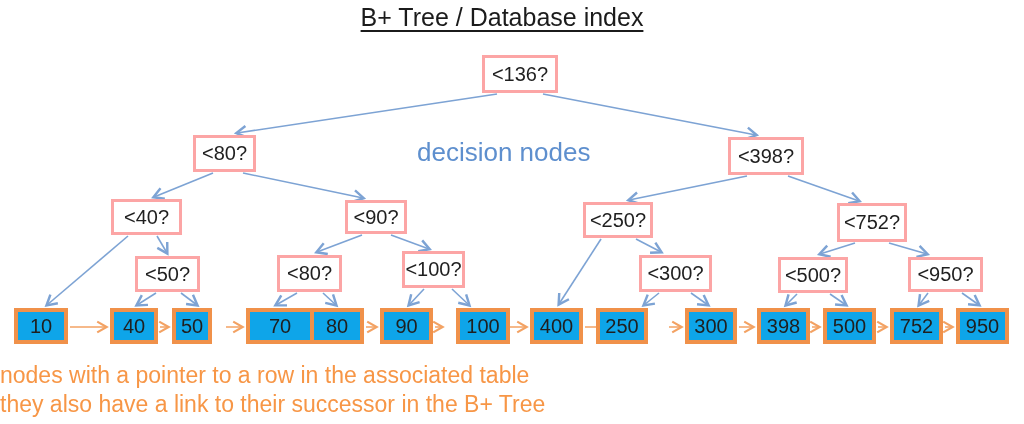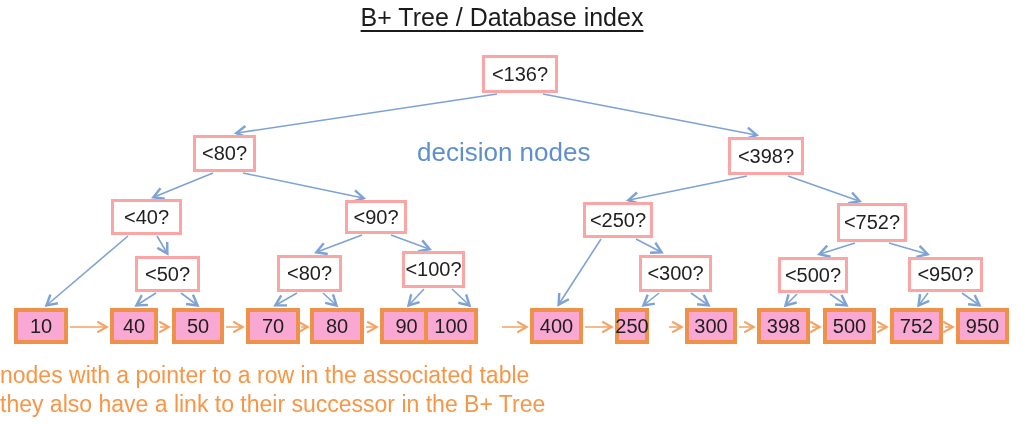--- a/index.html
+++ b/index.html
@@ -12,21 +12,21 @@
     font-size:25px;color:#1b1b1b;text-decoration:underline;
     text-underline-offset:4px;
   }
   #edges{position:absolute;left:0;top:0;width:1024px;height:424px;}
   .dnode{
     position:absolute;box-sizing:border-box;border:3px solid #fca5a5;background:#ffffff;
     display:flex;align-items:center;justify-content:center;
     font-size:20px;color:#1f1f1f;letter-spacing:0px;
   }
   .leaf{
-    position:absolute;box-sizing:border-box;border:4px solid #f0914a;background:#f9a8d4;
+    position:absolute;box-sizing:border-box;border:4px solid #f0914a;background:#0ea5e9;
     display:flex;align-items:center;justify-content:center;
     font-size:20px;color:#1f1f1f;
   }
   #decision-label{
     position:absolute;left:417px;top:137px;
     font-size:26px;color:#5e8fce;
   }
   #caption{
     position:absolute;top:361px;left:0;width:1024px;
     font-size:23px;line-height:29px;color:#f79646;
@@ -104,27 +104,27 @@
   <div class="dnode" style="left:837px;top:203px;width:70px;height:39px">&lt;752?</div>
   <div class="dnode" style="left:135px;top:256px;width:65px;height:36px">&lt;50?</div>
   <div class="dnode" style="left:277px;top:255px;width:65px;height:37px">&lt;80?</div>
   <div class="dnode" style="left:402px;top:251px;width:63px;height:37px">&lt;100?</div>
   <div class="dnode" style="left:639px;top:255px;width:73px;height:37px">&lt;300?</div>
   <div class="dnode" style="left:778px;top:257px;width:70px;height:36px">&lt;500?</div>
   <div class="dnode" style="left:908px;top:257px;width:75px;height:35px">&lt;950?</div>
 
   <div class="leaf" style="left:14px;top:308px;width:54px;height:36px">10</div>
   <div class="leaf" style="left:110px;top:308px;width:48px;height:36px">40</div>
-  <div class="leaf" style="left:172px;top:308px;width:52px;height:36px">50</div>
-  <div class="leaf" style="left:246px;top:308px;width:54px;height:36px">70</div>
+  <div class="leaf" style="left:172px;top:308px;width:40px;height:36px">50</div>
+  <div class="leaf" style="left:246px;top:308px;width:68px;height:36px">70</div>
   <div class="leaf" style="left:310px;top:308px;width:54px;height:36px">80</div>
   <div class="leaf" style="left:380px;top:308px;width:53px;height:36px">90</div>
-  <div class="leaf" style="left:424px;top:308px;width:54px;height:36px">100</div>
+  <div class="leaf" style="left:456px;top:308px;width:54px;height:36px">100</div>
   <div class="leaf" style="left:530px;top:308px;width:53px;height:36px">400</div>
-  <div class="leaf" style="left:615px;top:308px;width:34px;height:36px">250</div>
+  <div class="leaf" style="left:596px;top:308px;width:52px;height:36px">250</div>
   <div class="leaf" style="left:685px;top:308px;width:52px;height:36px">300</div>
   <div class="leaf" style="left:757px;top:308px;width:53px;height:36px">398</div>
   <div class="leaf" style="left:823px;top:308px;width:53px;height:36px">500</div>
   <div class="leaf" style="left:890px;top:308px;width:53px;height:36px">752</div>
   <div class="leaf" style="left:956px;top:308px;width:53px;height:36px">950</div>
 
   <div id="decision-label">decision nodes</div>
 
   <div id="caption">
     <div>nodes with a pointer to a row in the associated table</div>

